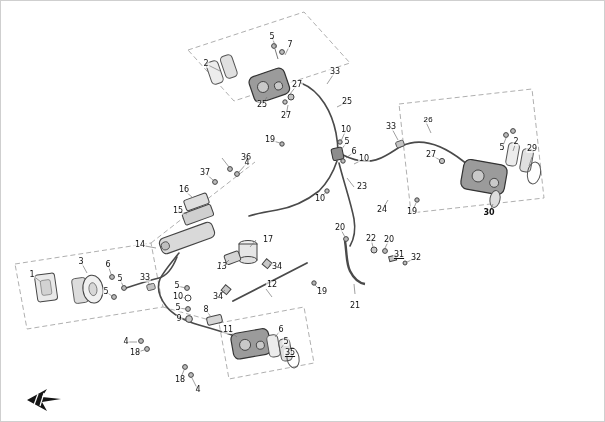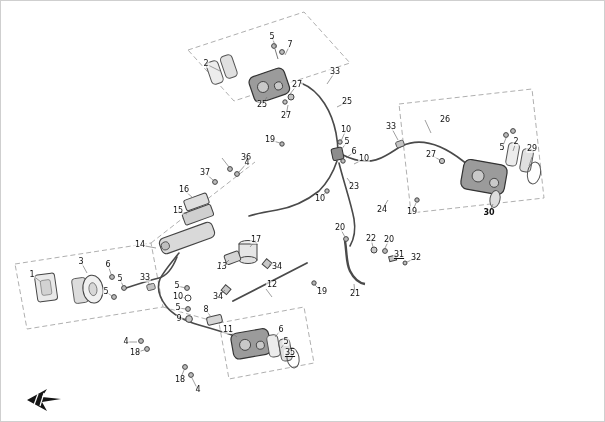--- a/index.html
+++ b/index.html
@@ -243,38 +243,38 @@
       <span class="part-label" style="left: 334px; top: 71px;">33</span>
       <span class="part-label" style="left: 296px; top: 84px;">27</span>
       <span class="part-label" style="left: 261px; top: 104px;">25</span>
       <span class="part-label" style="left: 285px; top: 115px;">27</span>
       <span class="part-label" style="left: 346px; top: 101px;">25</span>
       <span class="part-label" style="left: 269px; top: 139px;">19</span>
       <span class="part-label" style="left: 345px; top: 129px;">10</span>
       <span class="part-label" style="left: 346px; top: 141px;">5</span>
       <span class="part-label" style="left: 353px; top: 151px;">6</span>
       <span class="part-label" style="left: 363px; top: 158px;">10</span>
-      <span class="part-label" style="left: 353px; top: 186px;">23</span>
+      <span class="part-label" style="left: 361px; top: 186px;">23</span>
       <span class="part-label" style="left: 319px; top: 198px;">10</span>
       <span class="part-label" style="left: 390px; top: 126px;">33</span>
-      <span class="part-label" style="left: 444px; top: 119px;">26</span>
+      <span class="part-label" style="left: 427px; top: 119px; font-family: Liberation Mono, monospace;">26</span>
       <span class="part-label" style="left: 430px; top: 154px;">27</span>
       <span class="part-label" style="left: 501px; top: 147px;">5</span>
       <span class="part-label" style="left: 515px; top: 141px;">2</span>
       <span class="part-label" style="left: 531px; top: 148px;">29</span>
       <span class="part-label" style="left: 488px; top: 212px; font-weight: bold;">30</span>
       <span class="part-label" style="left: 381px; top: 209px;">24</span>
       <span class="part-label" style="left: 411px; top: 211px;">19</span>
       <span class="part-label" style="left: 221px; top: 157px; margin-left: 24px;">36</span>
       <span class="part-label" style="left: 204px; top: 172px;">37</span>
       <span class="part-label" style="left: 246px; top: 162px;">4</span>
       <span class="part-label" style="left: 183px; top: 189px;">16</span>
       <span class="part-label" style="left: 177px; top: 210px;">15</span>
       <span class="part-label" style="left: 139px; top: 244px;">14</span>
-      <span class="part-label" style="left: 255px; top: 239px;">17</span>
+      <span class="part-label" style="left: 267px; top: 239px;">17</span>
       <span class="part-label" style="left: 221px; top: 266px; font-style: italic;">13</span>
       <span class="part-label" style="left: 276px; top: 266px;">34</span>
       <span class="part-label" style="left: 217px; top: 296px;">34</span>
       <span class="part-label" style="left: 271px; top: 284px;">12</span>
       <span class="part-label" style="left: 321px; top: 291px;">19</span>
       <span class="part-label" style="left: 31px; top: 274px;">1</span>
       <span class="part-label" style="left: 80px; top: 261px;">3</span>
       <span class="part-label" style="left: 107px; top: 264px;">6</span>
       <span class="part-label" style="left: 119px; top: 278px;">5</span>
       <span class="part-label" style="left: 144px; top: 277px;">33</span>
@@ -290,15 +290,15 @@
       <span class="part-label" style="left: 179px; top: 379px;">18</span>
       <span class="part-label" style="left: 197px; top: 389px;">4</span>
       <span class="part-label" style="left: 280px; top: 329px;">6</span>
       <span class="part-label" style="left: 285px; top: 341px;">5</span>
       <span class="part-label" style="left: 289px; top: 352px; text-decoration: underline;">35</span>
       <span class="part-label" style="left: 339px; top: 227px;">20</span>
       <span class="part-label" style="left: 370px; top: 238px;">22</span>
       <span class="part-label" style="left: 388px; top: 239px;">20</span>
       <span class="part-label" style="left: 398px; top: 254px; text-decoration: underline;">31</span>
       <span class="part-label" style="left: 415px; top: 257px;">32</span>
-      <span class="part-label" style="left: 354px; top: 293px;">21</span>
+      <span class="part-label" style="left: 354px; top: 305px;">21</span>
     </div>
 </div>
 
 </body></html>

